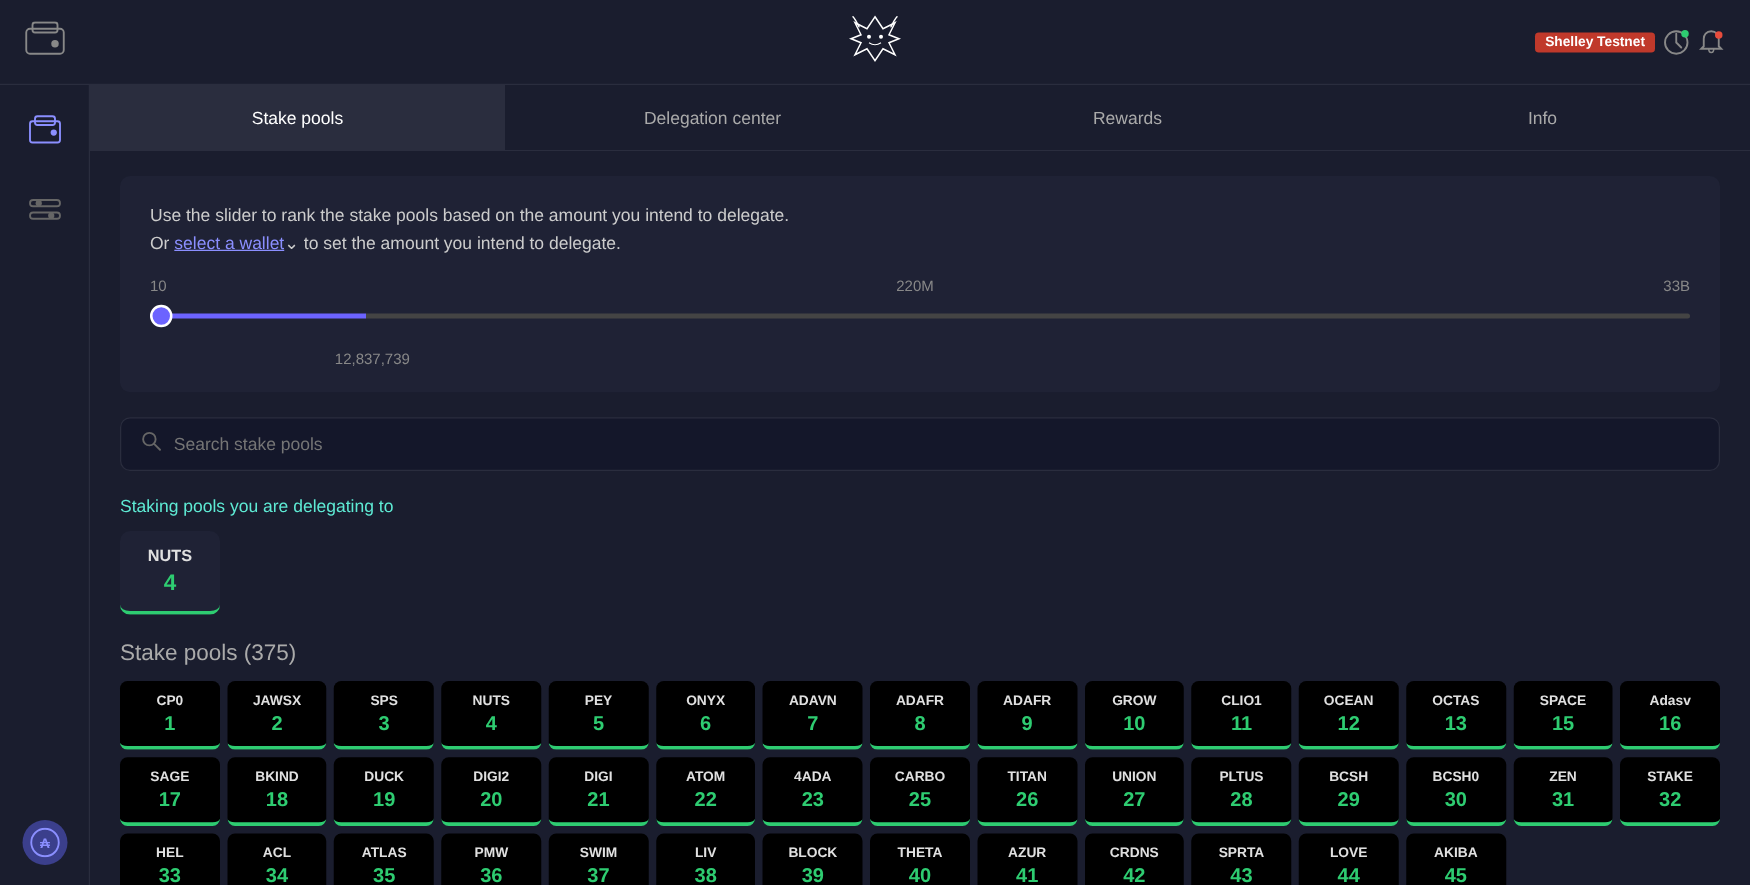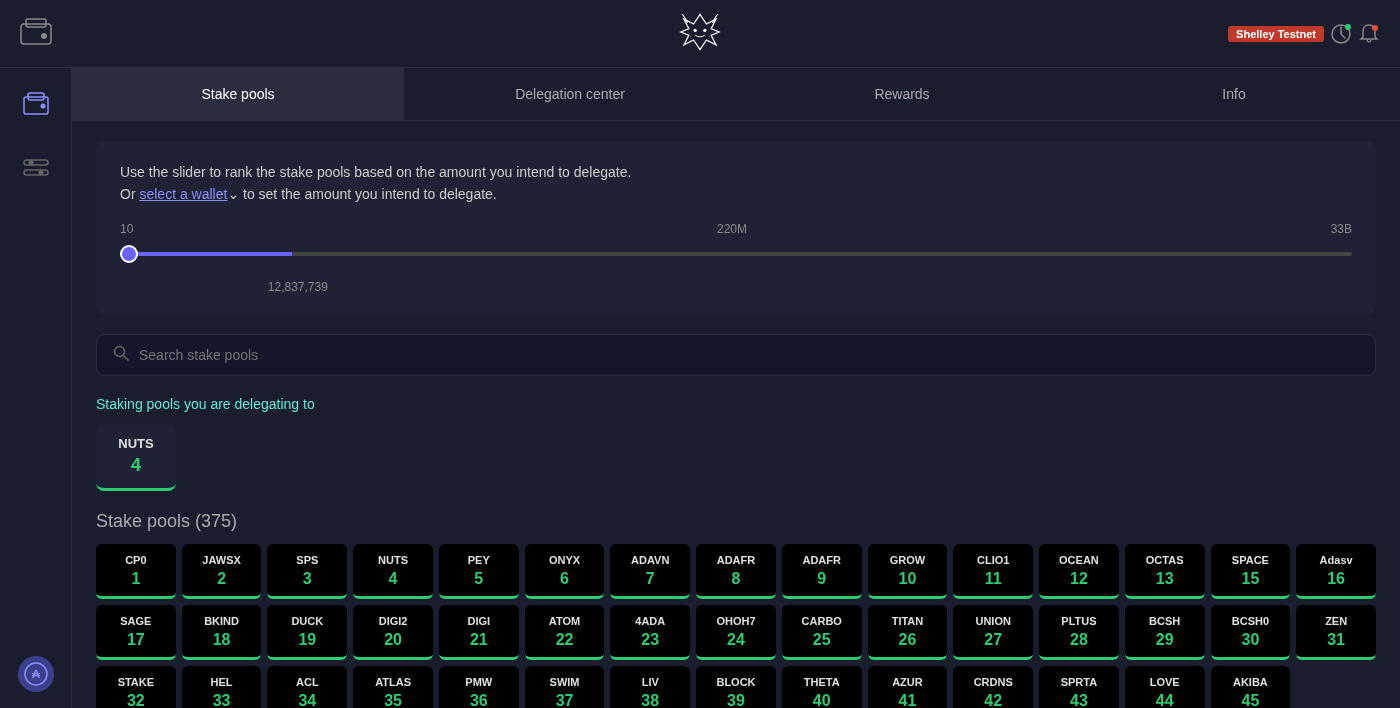--- a/index.html
+++ b/index.html
@@ -502,24 +502,20 @@
     </div>
           <div class="pool-item">
       <span class="pool-item-name">ATOM</span>
       <span class="pool-item-rank">22</span>
     </div>
           <div class="pool-item">
       <span class="pool-item-name">4ADA</span>
       <span class="pool-item-rank">23</span>
     </div>
           <div class="pool-item">
-      <span class="pool-item-name">OHOH7</span>
-      <span class="pool-item-rank">24</span>
-    </div>
-          <div class="pool-item">
       <span class="pool-item-name">CARBO</span>
       <span class="pool-item-rank">25</span>
     </div>
           <div class="pool-item">
       <span class="pool-item-name">TITAN</span>
       <span class="pool-item-rank">26</span>
     </div>
           <div class="pool-item">
       <span class="pool-item-name">UNION</span>
       <span class="pool-item-rank">27</span>

